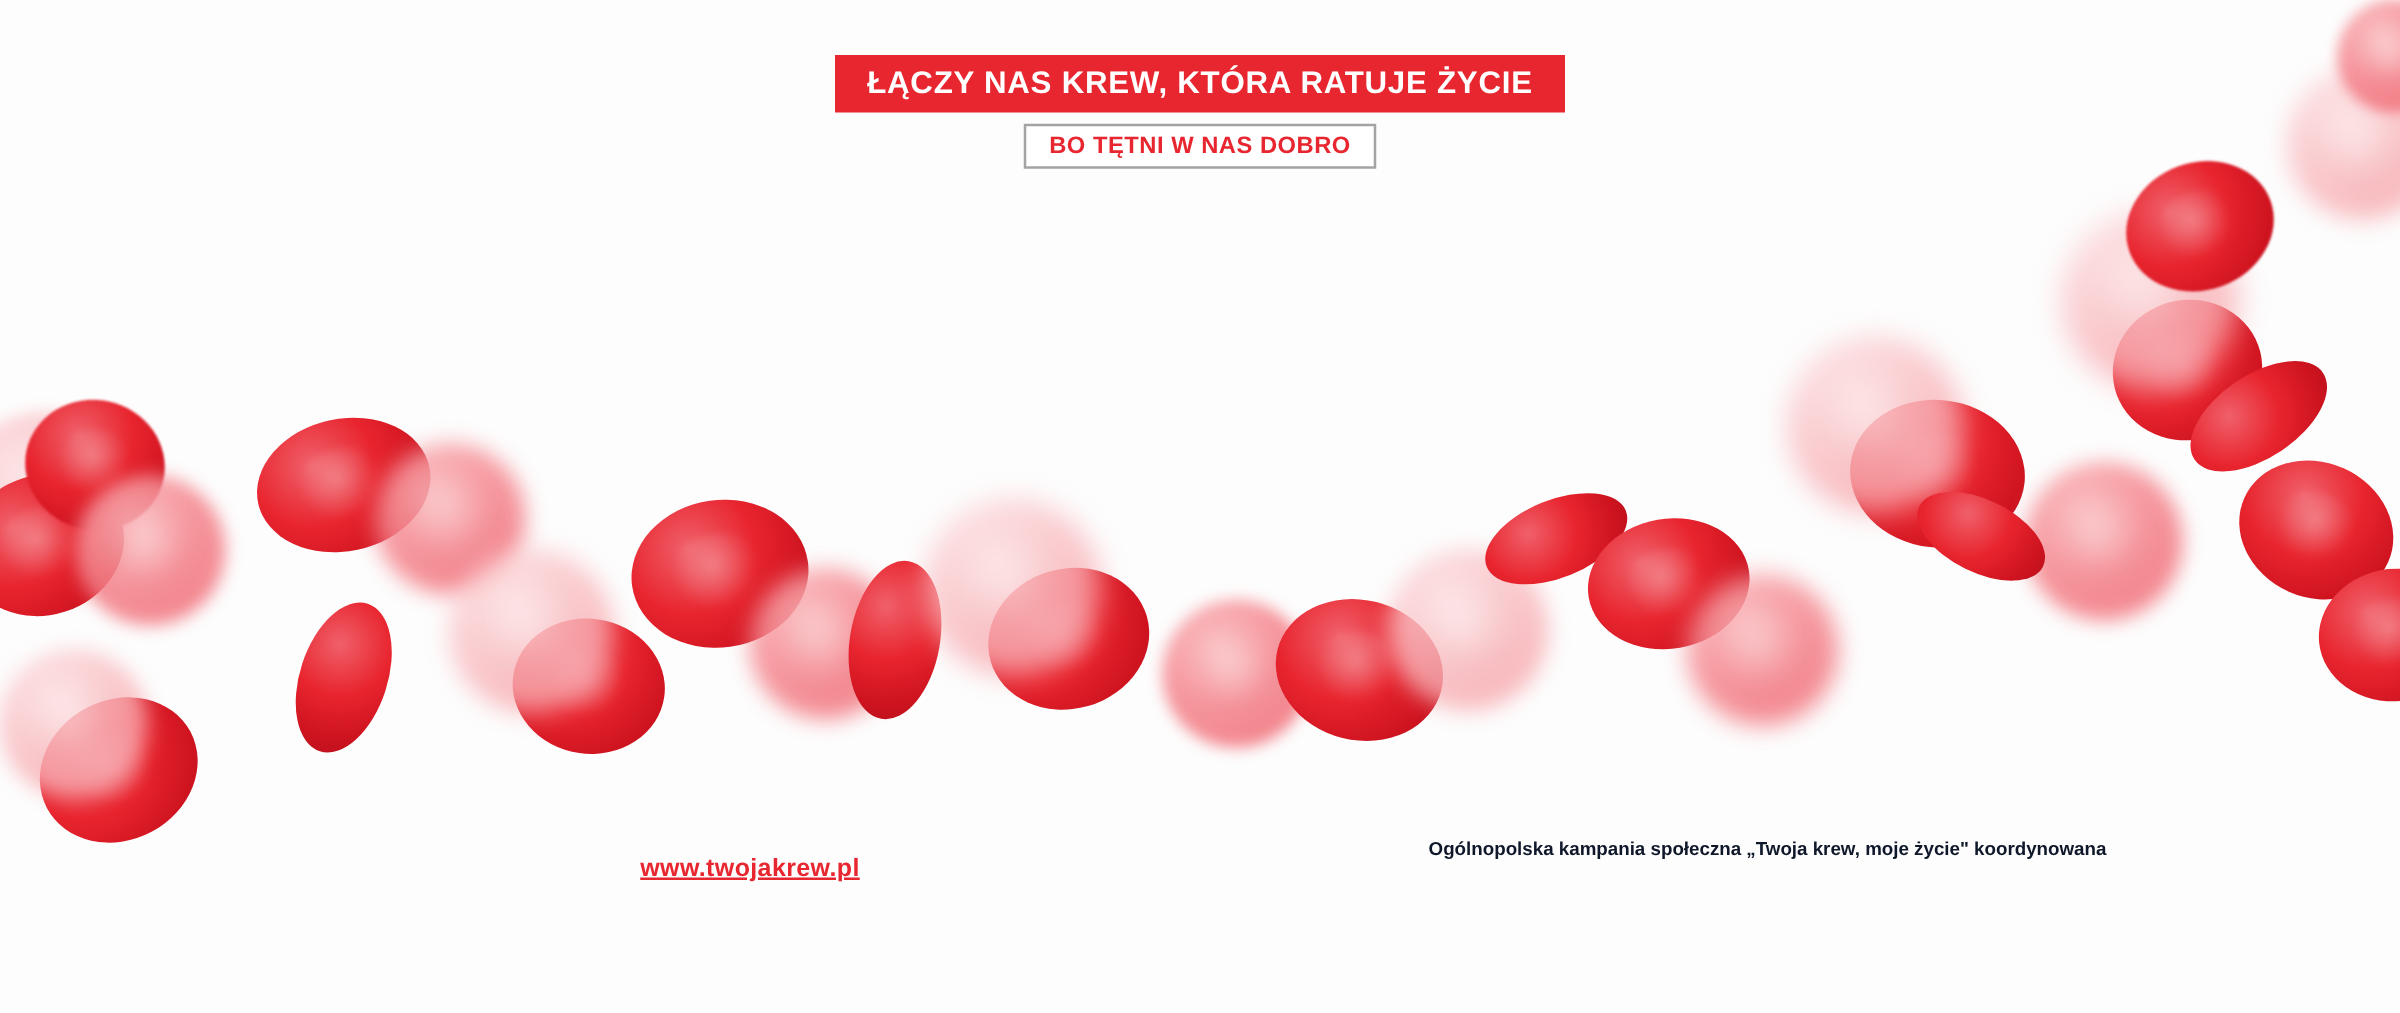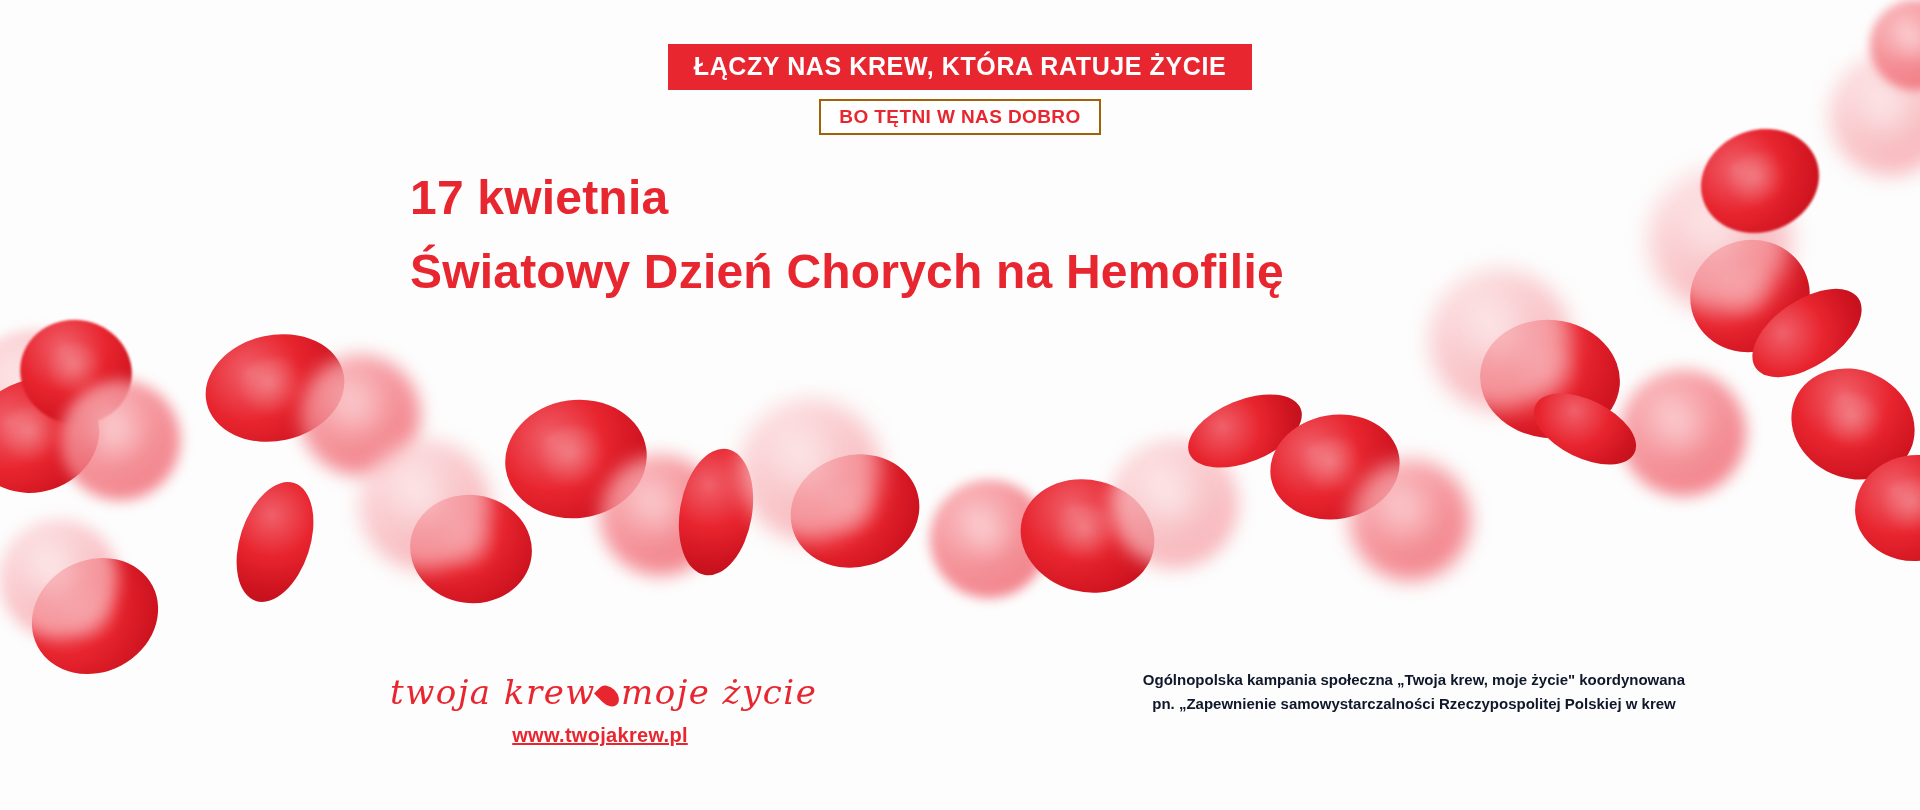--- a/index.html
+++ b/index.html
@@ -69,21 +69,21 @@
     letter-spacing: .6px;
     padding: 10px 26px 11px;
     line-height: 1;
   }
   .bar-sub-wrap {
     margin-top: 9px;
     text-align: center;
   }
   .bar-sub {
     display: inline-block;
-    border: 2px solid #a16207;
+    border: 2px solid #a3a3a3;
     background: #ffffff;
     color: #e8262f;
     font-weight: bold;
     font-size: 19px;
     letter-spacing: .4px;
     padding: 6px 18px 7px;
     line-height: 1;
   }
 
   
@@ -205,30 +205,22 @@
     <div class="cell pale" style="left:1870px; top:0px; width:90px; height:90px; filter:blur(5px);"></div>
   </div>
 
   <div class="topbar-wrap">
     <div class="bar-main">ŁĄCZY NAS KREW, KTÓRA RATUJE ŻYCIE</div>
     <div class="bar-sub-wrap">
       <div class="bar-sub">BO TĘTNI W NAS DOBRO</div>
     </div>
   </div>
 
-  <div class="headline">
-    <div class="date">17 kwietnia</div>
-    <div class="title">Światowy Dzień Chorych na Hemofilię</div>
-  </div>
 
   <div class="logo-block">
-    <div class="logo-script">
-      <span>twoja krew</span><span class="logo-drop"></span><span>moje życie</span>
-    </div>
     <div class="logo-url">www.twojakrew.pl</div>
   </div>
 
   <div class="footer-text">
     <div>Ogólnopolska kampania społeczna „Twoja krew, moje życie" koordynowana</div>
-    <div>pn. „Zapewnienie samowystarczalności Rzeczypospolitej Polskiej w krew</div>
   </div>
 
 </div>
 
 </body></html>

